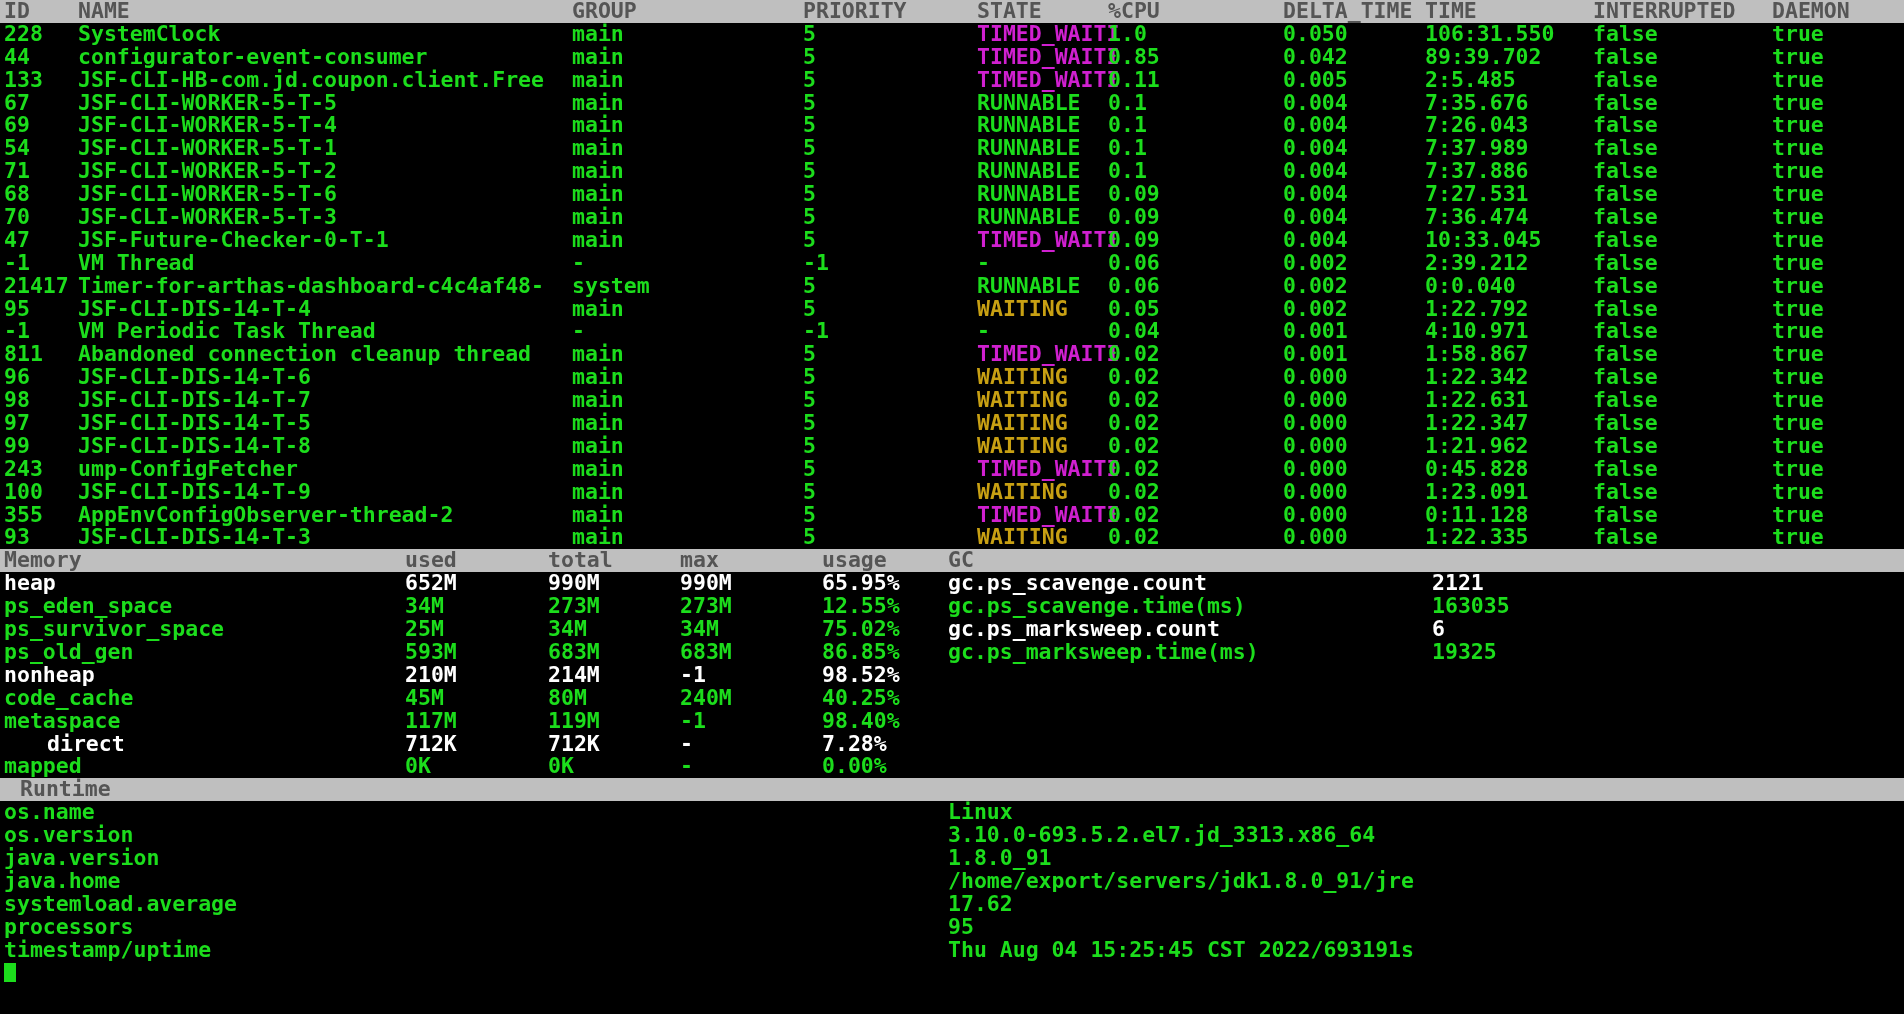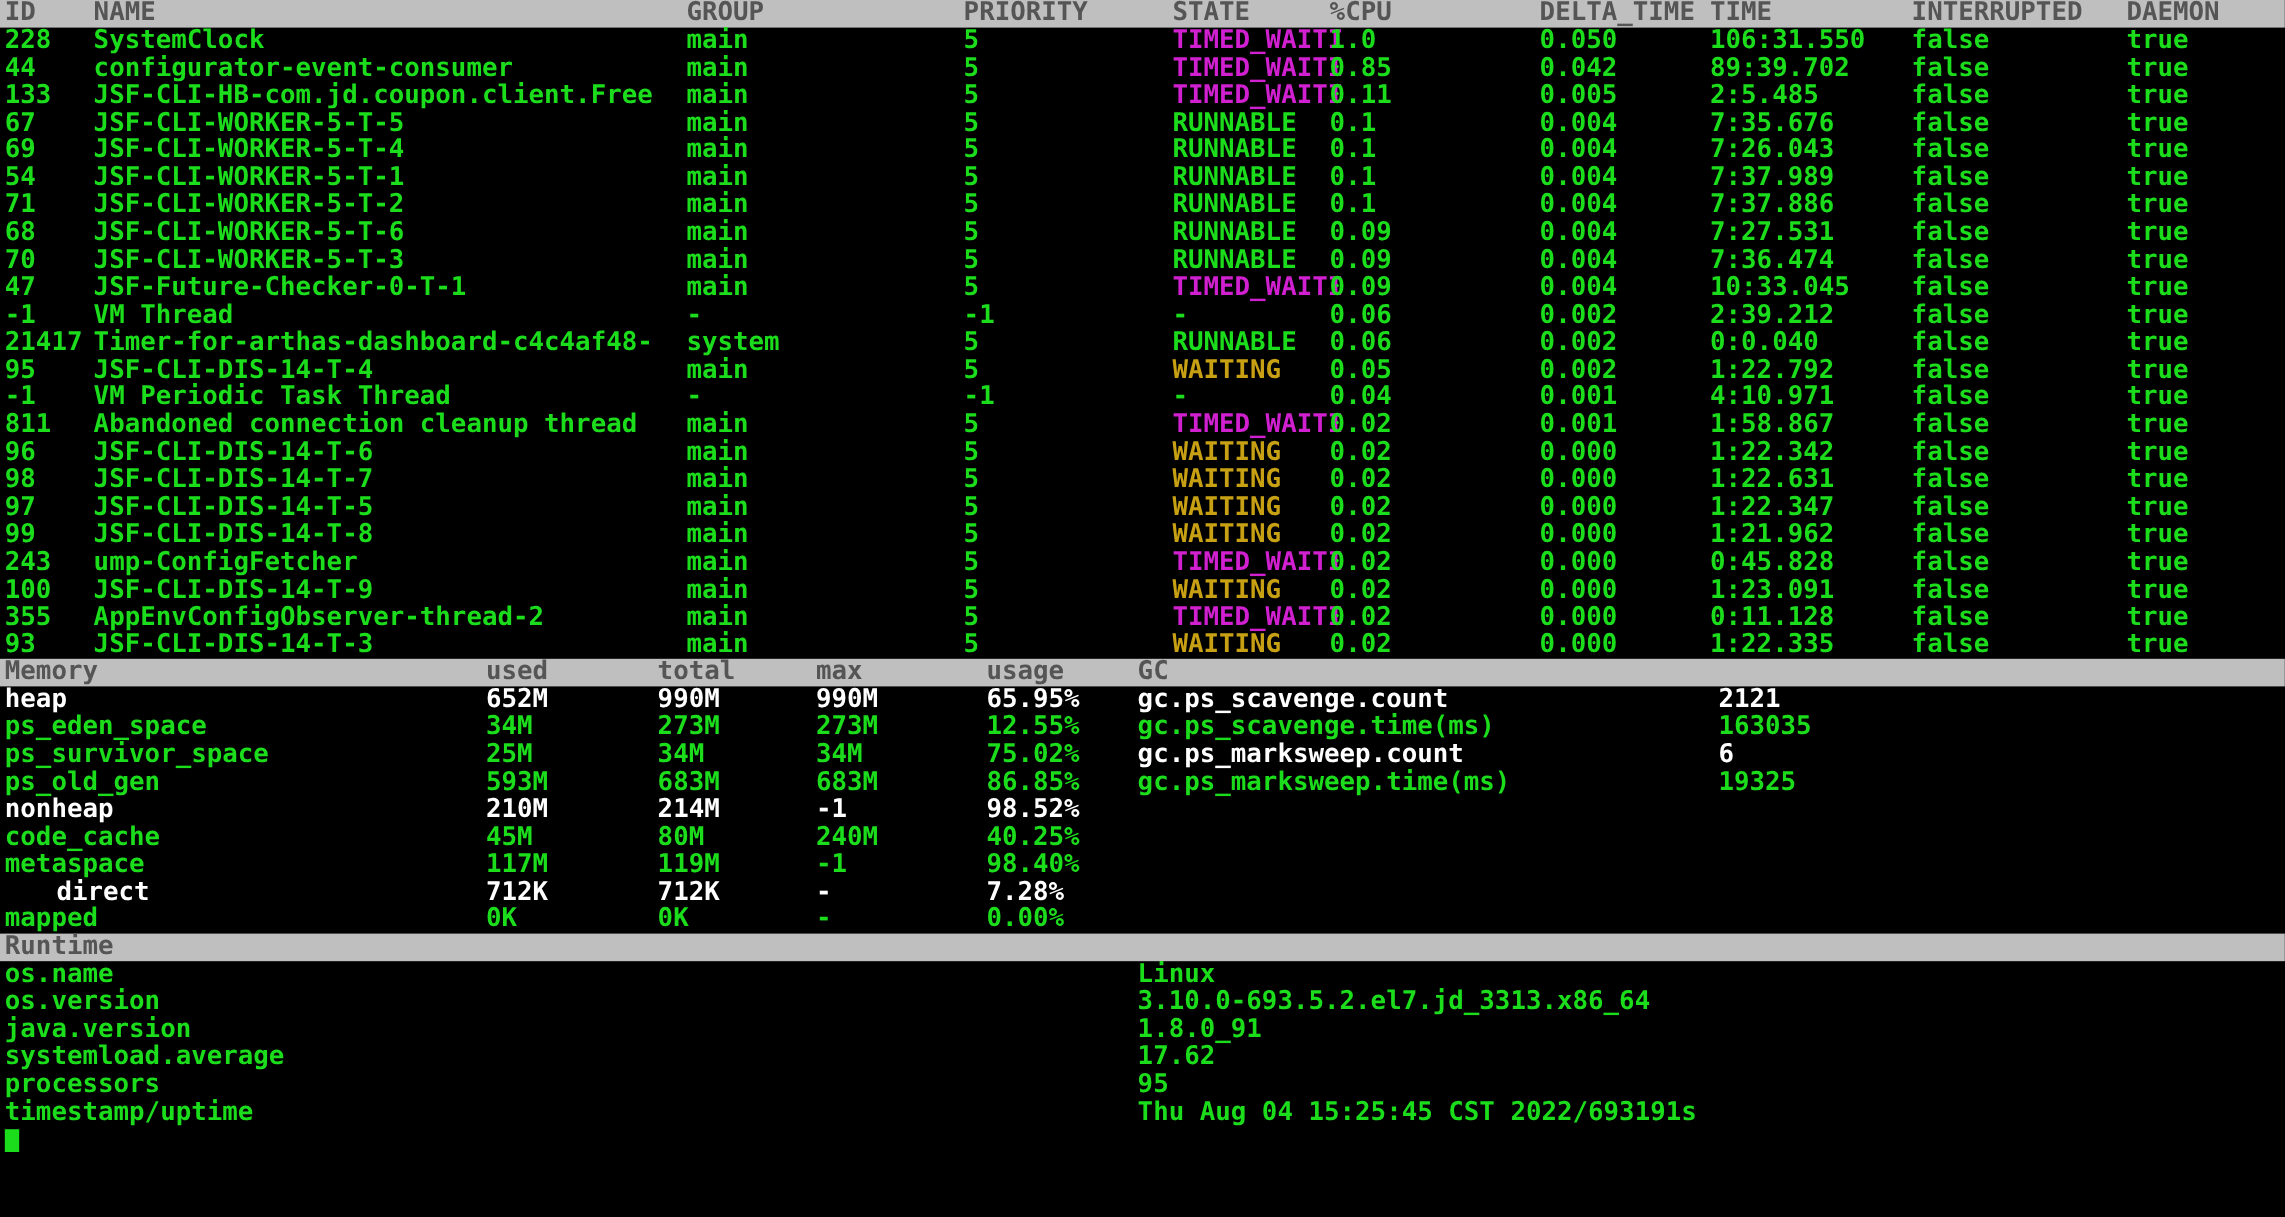--- a/index.html
+++ b/index.html
@@ -94,26 +94,27 @@
       <div class="row"><span class="cell green" style="left: 4px;">ps_eden_space</span><span class="cell green" style="left: 405px;">34M</span><span class="cell green" style="left: 548px;">273M</span><span class="cell green" style="left: 680px;">273M</span><span class="cell green" style="left: 822px;">12.55%</span><span class="cell green" style="left: 948px;">gc.ps_scavenge.time(ms)</span><span class="cell green" style="left: 1432px;">163035</span></div>
       <div class="row"><span class="cell green" style="left: 4px;">ps_survivor_space</span><span class="cell green" style="left: 405px;">25M</span><span class="cell green" style="left: 548px;">34M</span><span class="cell green" style="left: 680px;">34M</span><span class="cell green" style="left: 822px;">75.02%</span><span class="cell white" style="left: 948px;">gc.ps_marksweep.count</span><span class="cell white" style="left: 1432px;">6</span></div>
       <div class="row"><span class="cell green" style="left: 4px;">ps_old_gen</span><span class="cell green" style="left: 405px;">593M</span><span class="cell green" style="left: 548px;">683M</span><span class="cell green" style="left: 680px;">683M</span><span class="cell green" style="left: 822px;">86.85%</span><span class="cell green" style="left: 948px;">gc.ps_marksweep.time(ms)</span><span class="cell green" style="left: 1432px;">19325</span></div>
       <div class="row"><span class="cell white" style="left: 4px;">nonheap</span><span class="cell white" style="left: 405px;">210M</span><span class="cell white" style="left: 548px;">214M</span><span class="cell white" style="left: 680px;">-1</span><span class="cell white" style="left: 822px;">98.52%</span></div>
       <div class="row"><span class="cell green" style="left: 4px;">code_cache</span><span class="cell green" style="left: 405px;">45M</span><span class="cell green" style="left: 548px;">80M</span><span class="cell green" style="left: 680px;">240M</span><span class="cell green" style="left: 822px;">40.25%</span></div>
       <div class="row"><span class="cell green" style="left: 4px;">metaspace</span><span class="cell green" style="left: 405px;">117M</span><span class="cell green" style="left: 548px;">119M</span><span class="cell green" style="left: 680px;">-1</span><span class="cell green" style="left: 822px;">98.40%</span></div>
       <div class="row"><span class="cell white" style="left: 4px; margin-left: 43px;">direct</span><span class="cell white" style="left: 405px;">712K</span><span class="cell white" style="left: 548px;">712K</span><span class="cell white" style="left: 680px;">-</span><span class="cell white" style="left: 822px;">7.28%</span></div>
       <div class="row"><span class="cell green" style="left: 4px;">mapped</span><span class="cell green" style="left: 405px;">0K</span><span class="cell green" style="left: 548px;">0K</span><span class="cell green" style="left: 680px;">-</span><span class="cell green" style="left: 822px;">0.00%</span></div>
     </div>
   <div id="runtime-header">
-      <div class="row hdr"><span class="cell hdrtext" style="left: 4px;">Runtime</span></div>
+      <div class="row hdr"><span class="cell hdrtext" style="left: 20px;">Runtime</span></div>
     </div>
   <div id="runtime-body">
       <div class="row"><span class="cell green" style="left: 4px;">os.name</span><span class="cell green" style="left: 948px;">Linux</span></div>
       <div class="row"><span class="cell green" style="left: 4px;">os.version</span><span class="cell green" style="left: 948px;">3.10.0-693.5.2.el7.jd_3313.x86_64</span></div>
       <div class="row"><span class="cell green" style="left: 4px;">java.version</span><span class="cell green" style="left: 948px;">1.8.0_91</span></div>
+      <div class="row"><span class="cell green" style="left: 4px;">java.home</span><span class="cell green" style="left: 948px;">/home/export/servers/jdk1.8.0_91/jre</span></div>
       <div class="row"><span class="cell green" style="left: 4px;">systemload.average</span><span class="cell green" style="left: 948px;">17.62</span></div>
       <div class="row"><span class="cell green" style="left: 4px;">processors</span><span class="cell green" style="left: 948px;">95</span></div>
       <div class="row"><span class="cell green" style="left: 4px;">timestamp/uptime</span><span class="cell green" style="left: 948px;">Thu Aug 04 15:25:45 CST 2022/693191s</span></div>
     </div>
   <div id="cursor-row">
       <div class="row"><div class="cursor" style="top: 2px;"></div></div>
     </div>
 </div>
 
 </body></html>

